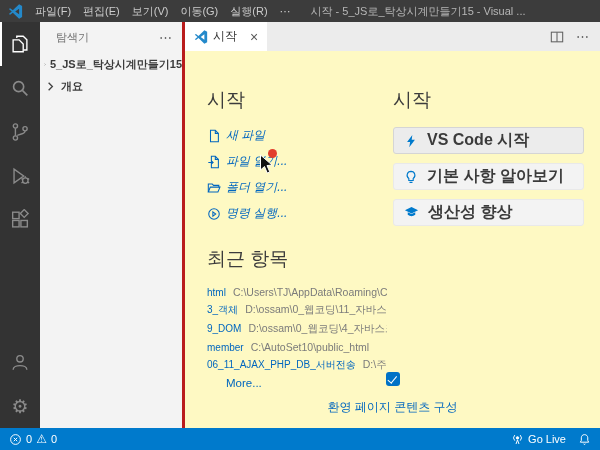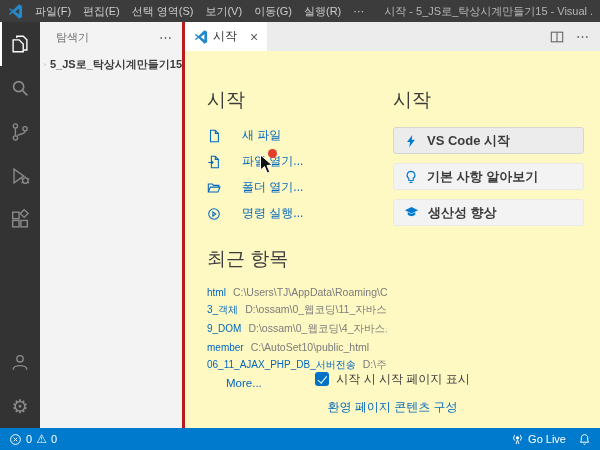--- a/index.html
+++ b/index.html
@@ -41,29 +41,29 @@
   .tab-actions { margin-left:auto; display:flex; align-items:center; gap:12px; padding:0 11px; color:#424242; }
   .tab-actions .more { font-size:13px; }
 
   .content { flex:1; position:relative; padding:36px 16px 0 22px; overflow:hidden; }
   .columns { display:flex; gap:6px; }
   .col-left { flex:none; width:180px; }
   .col-right { flex:1; min-width:0; }
   .section-title { font-size:19px; font-weight:400; color:#3c3c3c; margin:0 0 14px 0; }
   .recent-title { margin-top:24px; }
 
-  .start-link { display:flex; align-items:center; gap:21px; color:#0066bf; font-size:12px; margin-bottom:9px; cursor:pointer; white-space:nowrap; }
+  .start-link { display:flex; align-items:center; gap:5px; color:#0066bf; font-size:12px; margin-bottom:9px; cursor:pointer; white-space:nowrap;font-style:italic; }
   .start-link svg { flex:none; }
 
   .recent-row { display:flex; align-items:baseline; gap:7px; margin-bottom:5px; white-space:nowrap; overflow:hidden; cursor:pointer; }
   .recent-name { color:#0066bf; font-size:10px; flex:none; }
   .recent-path { color:#7b7b7b; font-size:10.5px; overflow:hidden; }
   .more-link { color:#0066bf; font-size:11.5px; margin-top:2px; cursor:pointer;padding-left:19px; }
 
-  .walk-item { display:flex; align-items:center; gap:9px; height:27px; padding:0 10px; background:#f3f3f3; border:1px solid #e9e9e9; border-radius:3px; margin-bottom:9px; font-size:13px; font-weight:bold; color:#3b3b3b; cursor:pointer; white-space:nowrap; overflow:hidden; }
+  .walk-item { display:flex; align-items:center; gap:9px; height:27px; padding:0 10px; background:#f3f3f3; border:1px solid #e9e9e9; border-radius:3px; margin-bottom:9px; font-size:16px; font-weight:bold; color:#3b3b3b; cursor:pointer; white-space:nowrap; overflow:hidden; }
   .walk-item.selected { background:#ececec; border-color:#d5d5d5; }
   .walk-item svg { flex:none; }
 
   .page-footer { position:absolute; left:0; right:0; bottom:12px; text-align:center; }
   .checkbox-row { display:inline-flex; align-items:center; gap:7px; font-size:12px; color:#3b3b3b; cursor:pointer; }
   .checkbox { flex:none; width:14px; height:14px; background:#0072c6; border-radius:3px; position:relative; }
   .checkbox::after { content:""; position:absolute; left:4.5px; top:1.5px; width:3.5px; height:7.5px; border:solid #fff; border-width:0 1.6px 1.6px 0; transform:rotate(40deg); }
   .footer-link { display:block; margin-top:9px; color:#0066bf; font-size:12px; cursor:pointer; }
 
   
@@ -83,21 +83,20 @@
 <div class="window">
 
   <div class="titlebar">
     <span class="logo">
       <svg viewBox="0 0 100 100" width="15" height="15">
           <path fill="#2489ca" fill-rule="evenodd" d="M74 2 L32 42 L14 28 L6 34 L25 50 L6 66 L14 72 L32 58 L74 98 L94 87 V13 Z M74 31 V69 L48 50 Z"></path>
         </svg>
     </span>
     <span class="menu-item">파일(F)</span>
     <span class="menu-item">편집(E)</span>
-    <span class="menu-item">선택 영역(S)</span>
     <span class="menu-item">보기(V)</span>
     <span class="menu-item">이동(G)</span>
     <span class="menu-item">실행(R)</span>
     <span class="menu-item">⋯</span>
     <span class="window-title">시작 - 5_JS로_탁상시계만들기15 - Visual ...</span>
   </div>
 
   <div class="app-body">
 
     <div class="activitybar">
@@ -151,20 +150,26 @@
     <div class="sidebar">
       <div class="sb-header">
         <span>탐색기</span>
         <span class="more">⋯</span>
       </div>
       <div class="tree-row">
         <svg viewBox="0 0 16 16" width="15" height="15" fill="none" stroke="#424242" stroke-width="1.4">
             <path d="M6 4 L10 8 L6 12"></path>
           </svg>
         <span>5_JS로_탁상시계만들기15</span>
+      </div>
+      <div class="tree-row">
+        <svg viewBox="0 0 16 16" width="15" height="15" fill="none" stroke="#424242" stroke-width="1.4">
+            <path d="M6 4 L10 8 L6 12"></path>
+          </svg>
+        <span>개요</span>
       </div>
     </div>
 
     <div class="editor">
       <div class="tabbar">
         <div class="tab">
           <svg viewBox="0 0 100 100" width="14" height="14">
               <path fill="#2489ca" fill-rule="evenodd" d="M74 2 L32 42 L14 28 L6 34 L25 50 L6 66 L14 72 L32 58 L74 98 L94 87 V13 Z M74 31 V69 L48 50 Z"></path>
             </svg>
           <span>시작</span>
@@ -261,21 +266,20 @@
                   <path d="M4 7.6 v2.9 c2.5 2 5.5 2 8 0 V7.6 L8 9.6 Z"></path>
                 </svg>
               <span>생산성 향상</span>
             </div>
           </div>
         </div>
 
         <div class="page-footer">
           <label class="checkbox-row">
             <span class="checkbox"></span>
-            <span>시작 시 시작 페이지 표시</span>
           </label>
           <span class="footer-link">환영 페이지 콘텐츠 구성</span>
         </div>
       </div>
     </div>
   </div>
 
   <div class="statusbar">
     <div class="sb-group">
       <svg viewBox="0 0 16 16" width="13" height="13" fill="none" stroke="#ffffff" stroke-width="1.2">

